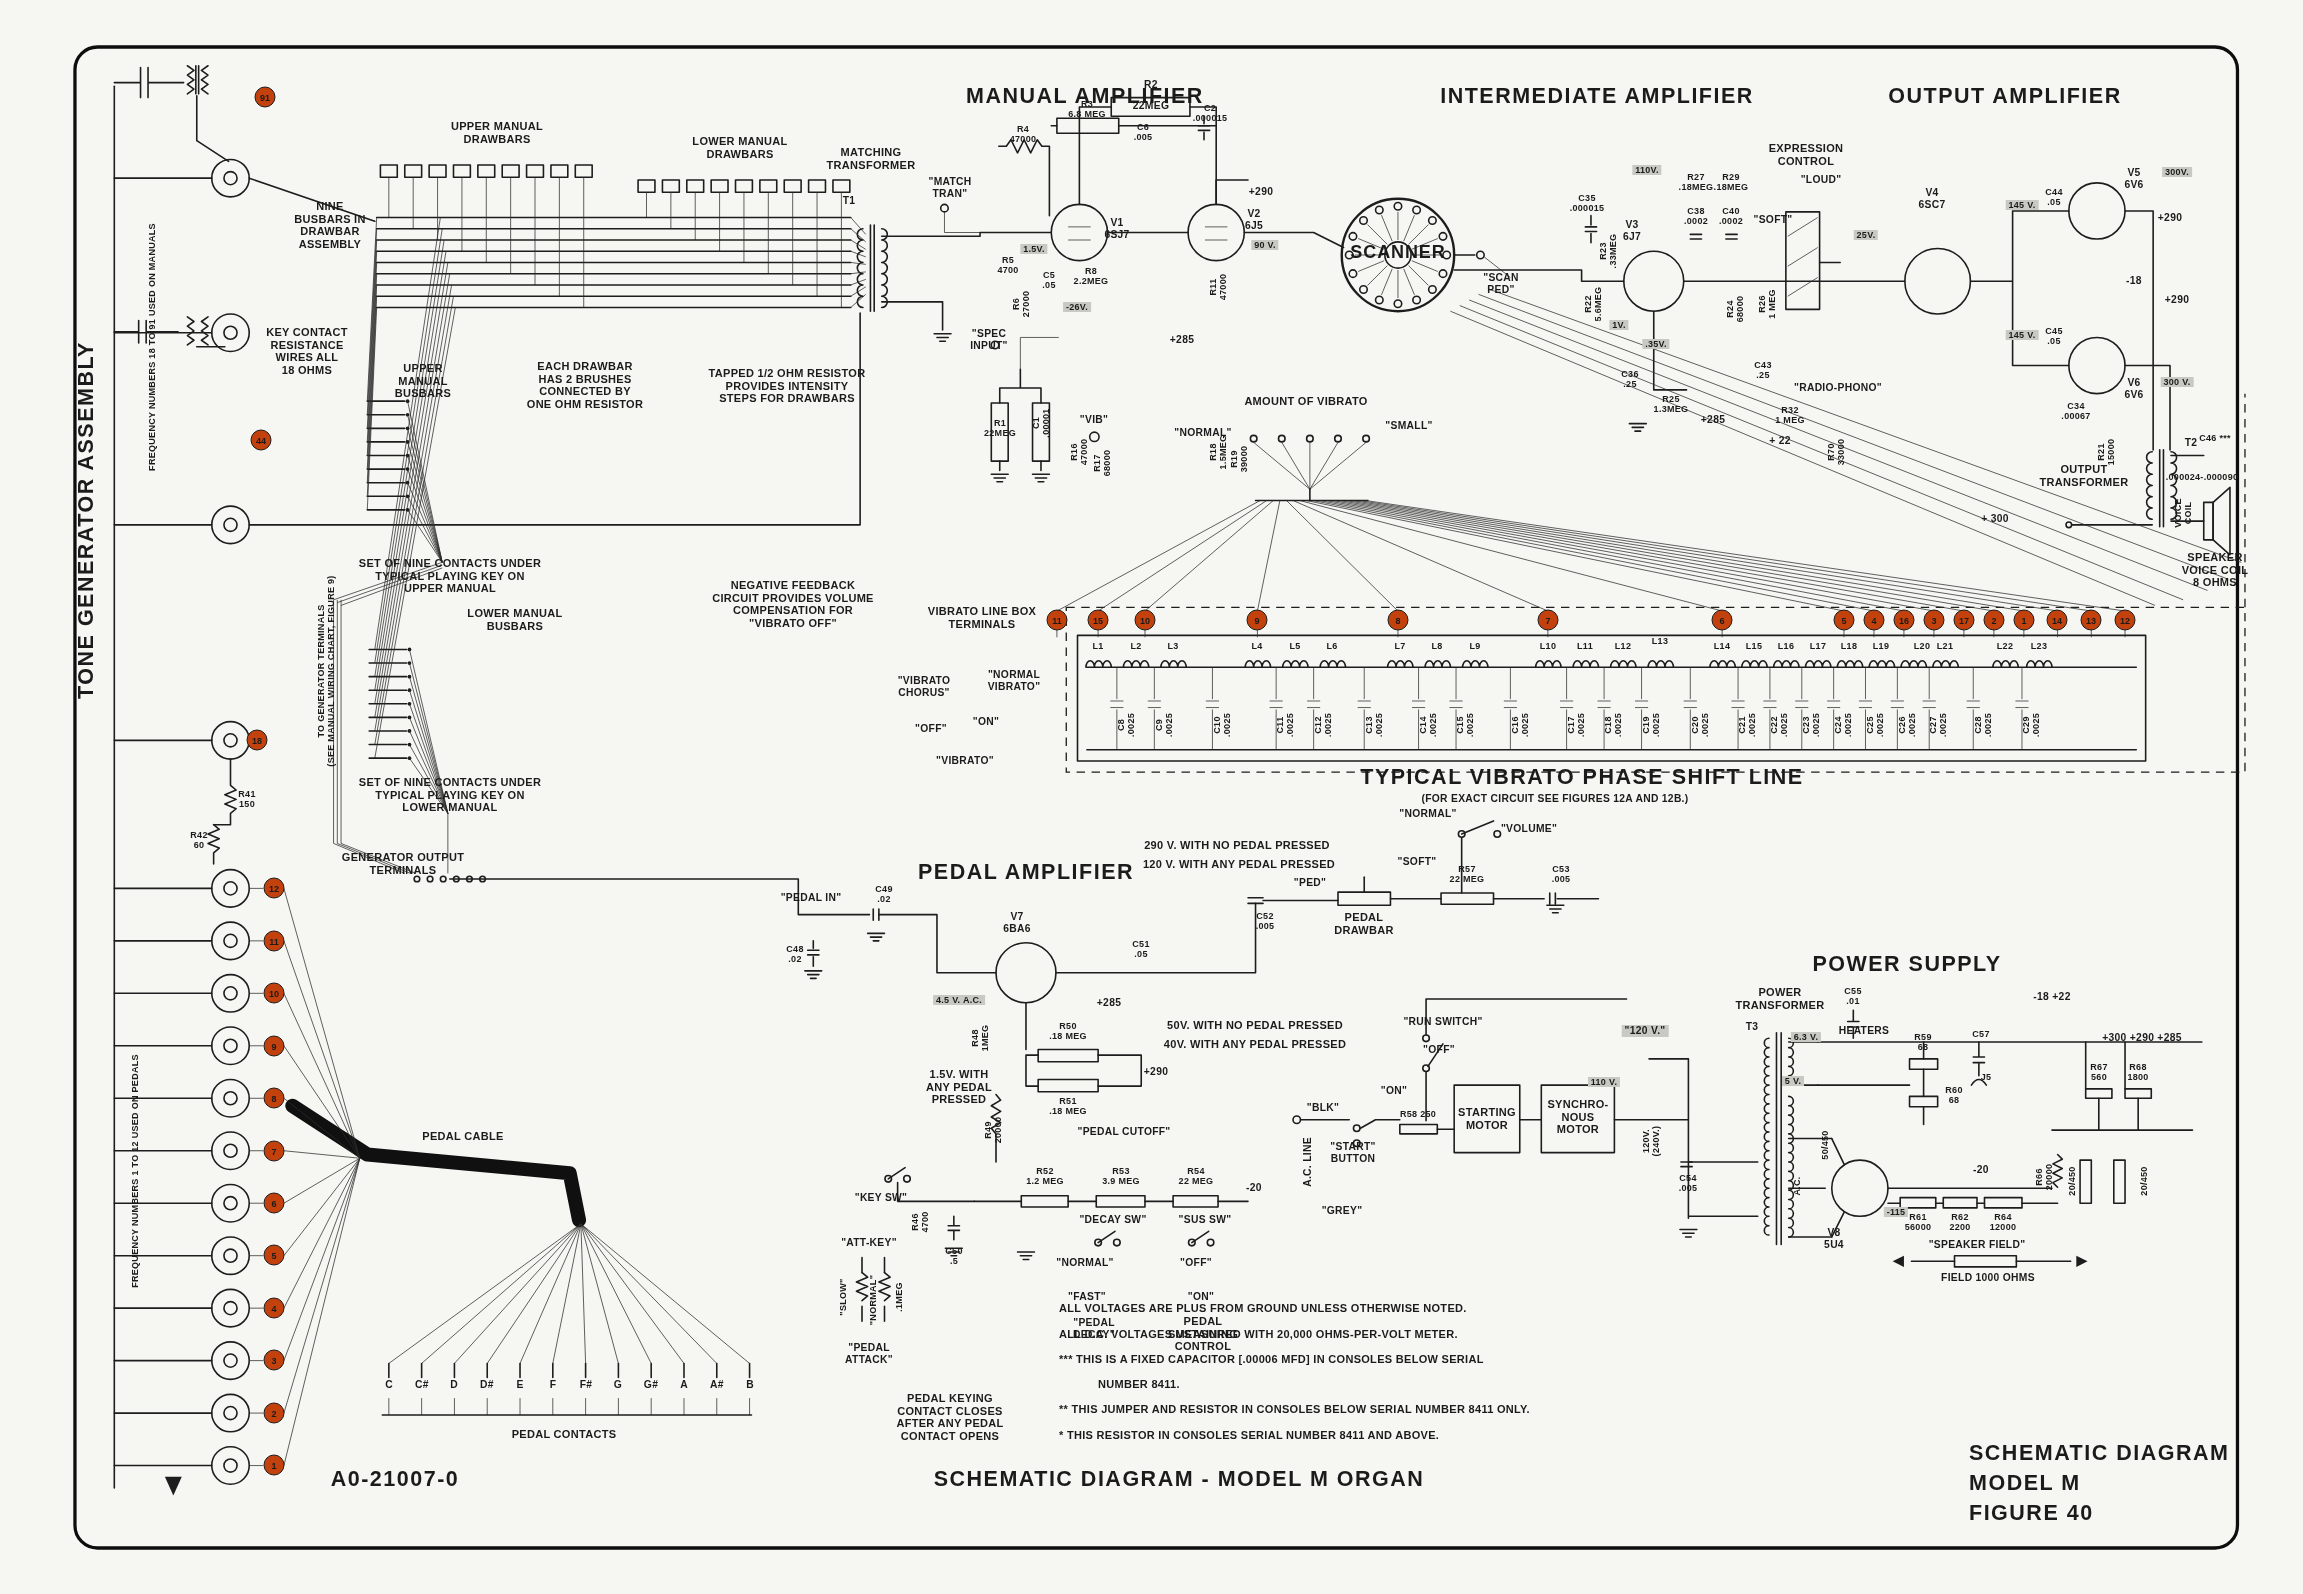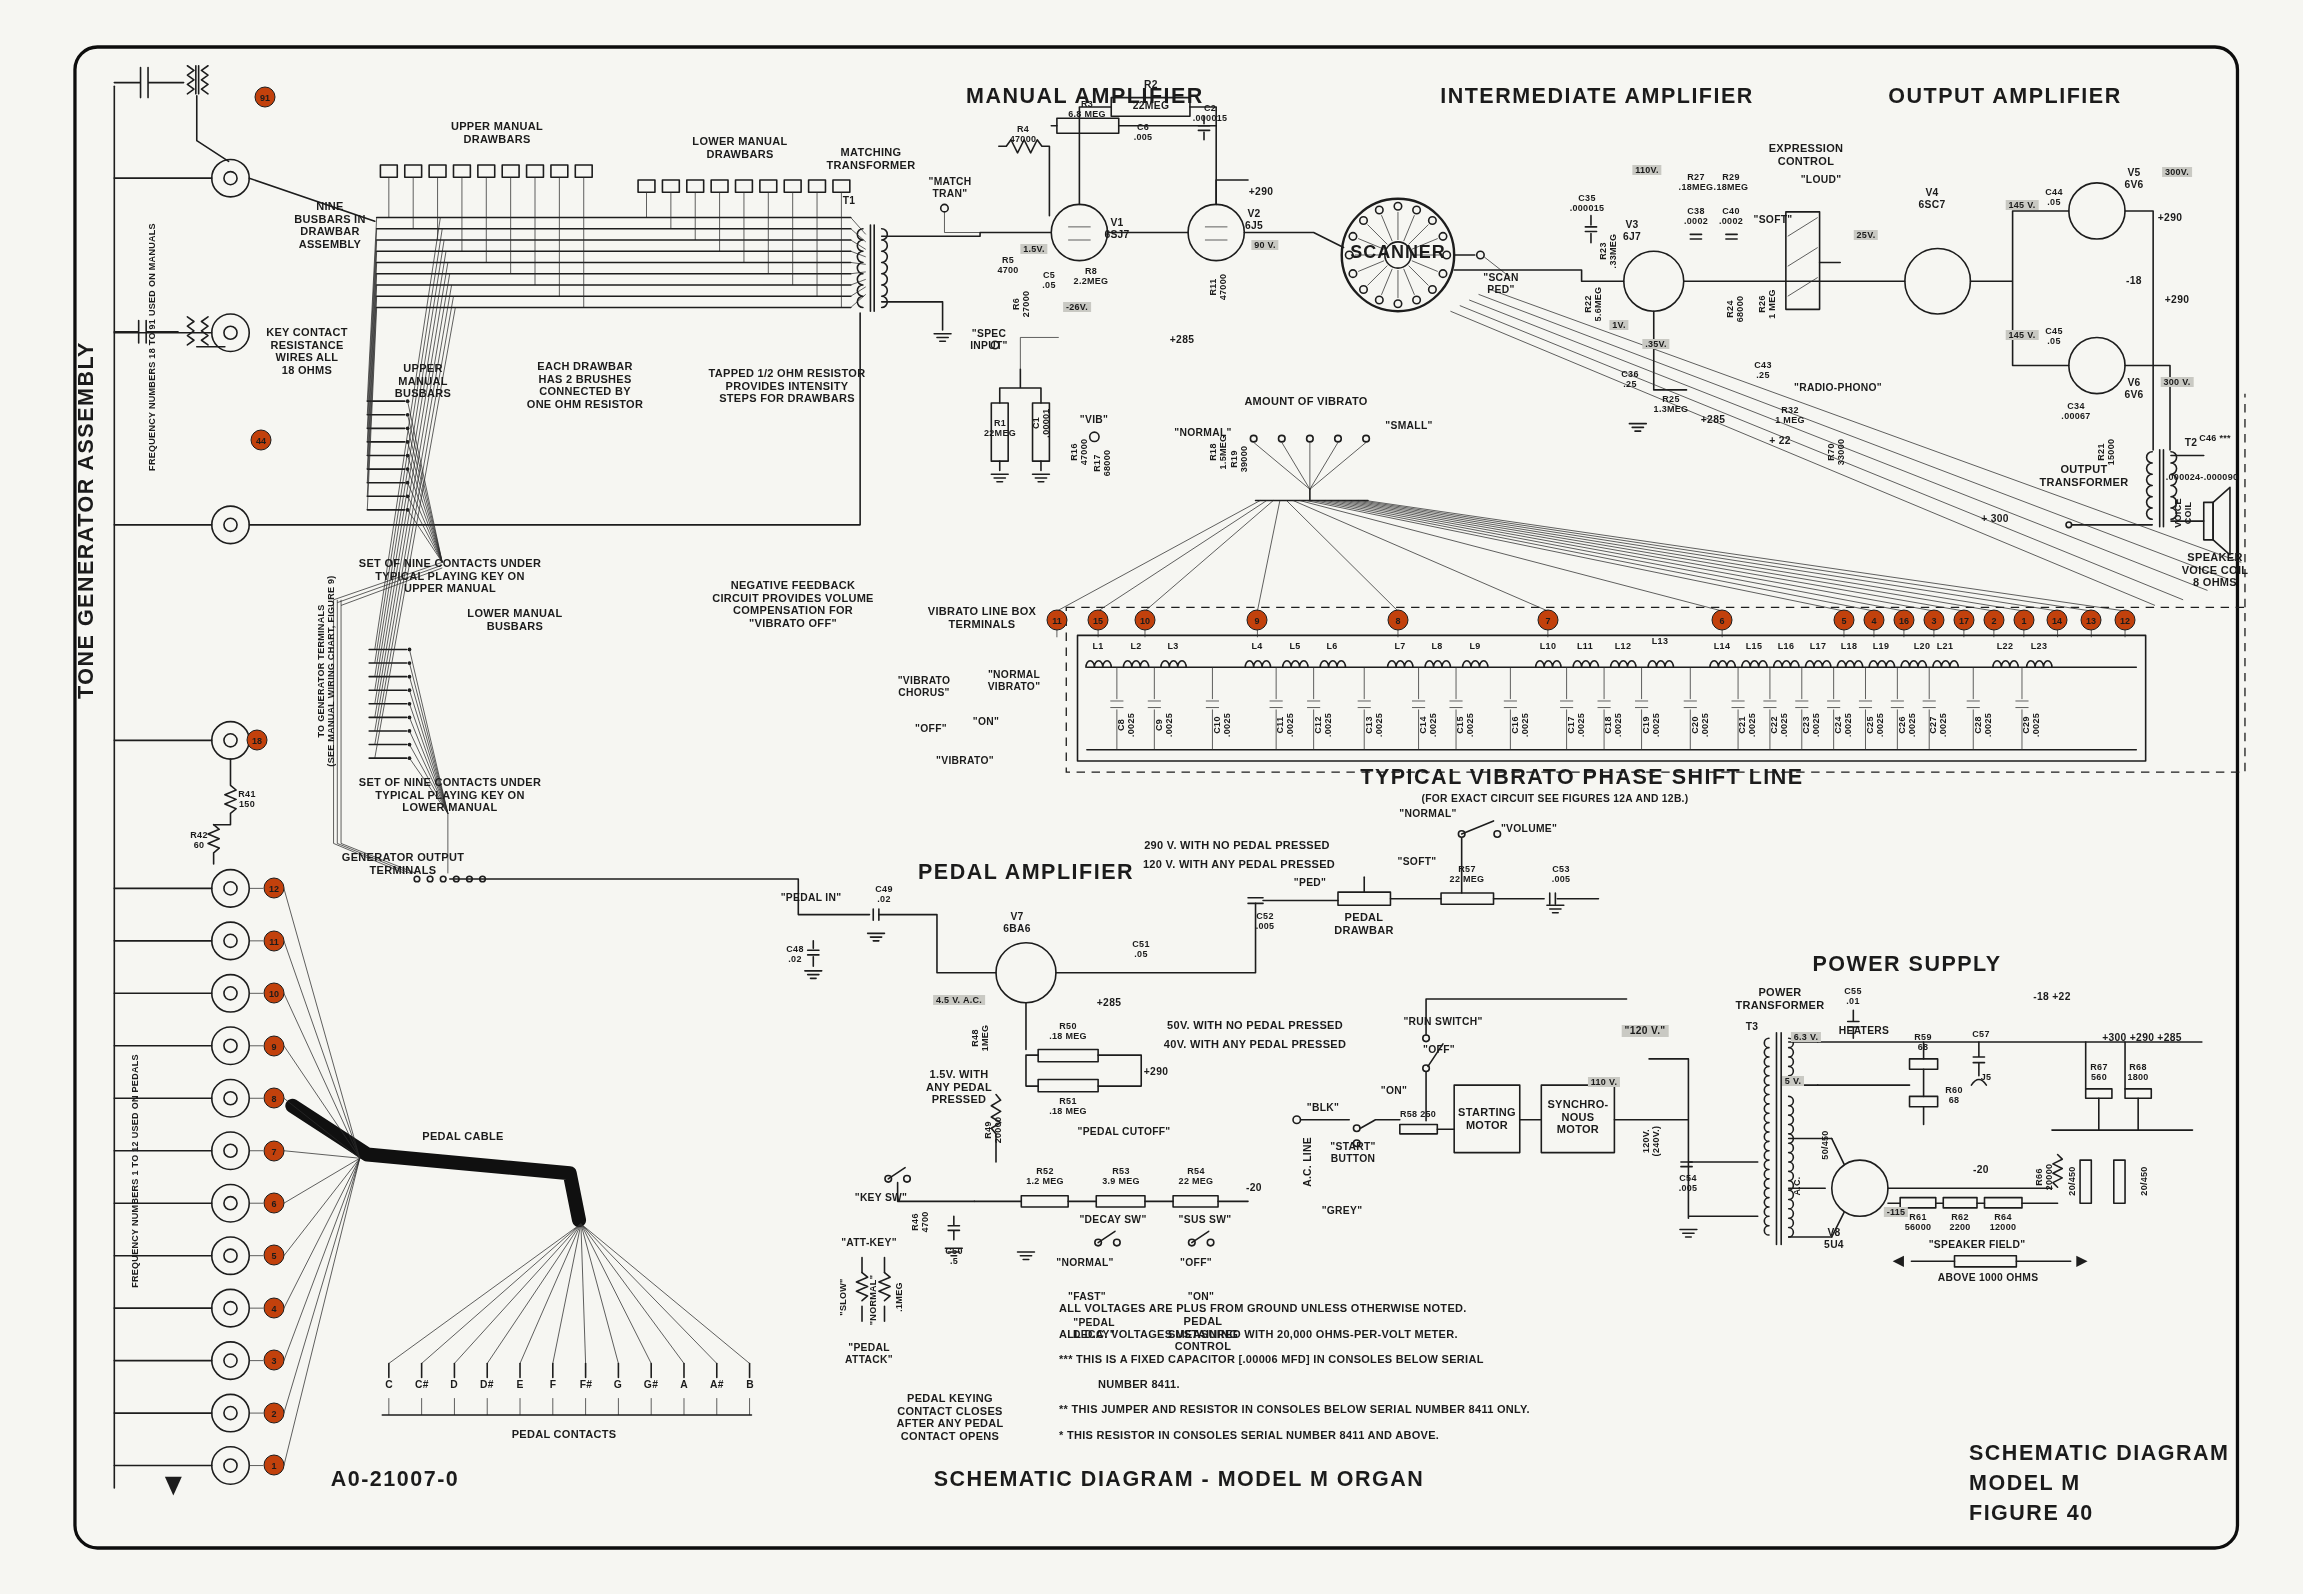--- a/index.html
+++ b/index.html
@@ -927,21 +927,21 @@
 56000</div>
     <div class="lbl xs" style="left: 1960px; top: 1212px;">R62
 2200</div>
     <div class="lbl xs" style="left: 2003px; top: 1212px;">R64
 12000</div>
     <div class="lbl xs vert" style="left: 2044px; top: 1177px;">R66
 20000</div>
     <div class="lbl xs vert" style="left: 2072px; top: 1181px;">20/450</div>
     <div class="lbl xs vert" style="left: 2144px; top: 1181px;">20/450</div>
     <div class="lbl sm" style="left: 1977px; top: 1239px;">"SPEAKER FIELD"</div>
-    <div class="lbl sm" style="left: 1988px; top: 1272px;">ABOVE 1000 OHMS</div>
+    <div class="lbl sm" style="left: 1988px; top: 1272px;">FIELD 1000 OHMS</div>
     <div class="lbl md" style="left: 463px; top: 1130px;">PEDAL CABLE</div>
     <div class="lbl md" style="left: 564px; top: 1428px;">PEDAL  CONTACTS</div>
     <div class="lbl md left" style="left: 1059px; top: 1302px;">ALL  VOLTAGES  ARE  PLUS  FROM  GROUND  UNLESS  OTHERWISE  NOTED.</div>
     <div class="lbl md left" style="left: 1059px; top: 1328px;">ALL  D.C. VOLTAGES  MEASURED  WITH  20,000  OHMS-PER-VOLT  METER.</div>
     <div class="lbl md left" style="left: 1059px; top: 1353px;">*** THIS IS A FIXED CAPACITOR [.00006 MFD]  IN  CONSOLES  BELOW  SERIAL</div>
     <div class="lbl md left" style="left: 1098px; top: 1378px;">NUMBER 8411.</div>
     <div class="lbl md left" style="left: 1059px; top: 1403px;">** THIS JUMPER AND RESISTOR IN CONSOLES BELOW SERIAL NUMBER 8411 ONLY.</div>
     <div class="lbl md left" style="left: 1059px; top: 1429px;">* THIS  RESISTOR  IN  CONSOLES  SERIAL  NUMBER  8411  AND  ABOVE.</div>
     <div class="circnum" style="left: 1057px; top: 620px;">11</div>
     <div class="circnum" style="left: 1098px; top: 620px;">15</div>

